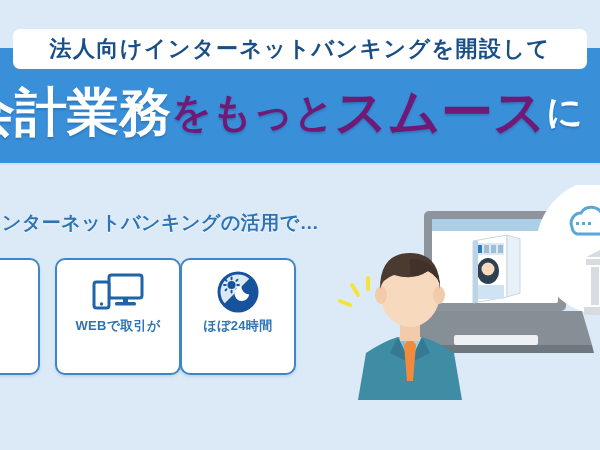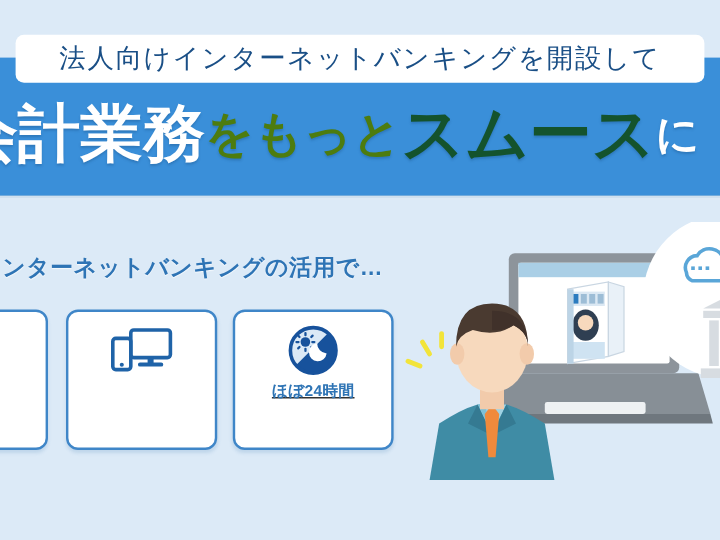--- a/index.html
+++ b/index.html
@@ -51,21 +51,21 @@
     height: 40px;
     background: #ffffff;
     border-radius: 7px;
     display: flex;
     align-items: center;
     justify-content: center;
     box-sizing: border-box;
   }
   .hero-pill-text {
     font-size: 22px;
-    font-weight: normal;
+    font-weight: bold;
     color: #1a4f86;
     letter-spacing: 1.5px;
     line-height: 1;
     white-space: nowrap;
   }
 
   .hero-headline {
     position: absolute;
     left: 0;
     top: 78px;
@@ -75,22 +75,22 @@
     align-items: center;
     justify-content: center;
     white-space: nowrap;
   }
   .hl-seg {
     font-weight: bold;
     line-height: 1;
     text-shadow: 0 2px 2px rgba(20,70,120,.30);
   }
   .hl-white-lg { font-size: 52px; color: #ffffff; letter-spacing: 0px; }
-  .hl-white-md { font-size: 40px; color: #4d7c0f; letter-spacing: 0px; }
-  .hl-yellow   { font-size: 52px; color: #14532d; letter-spacing: 0px; }
+  .hl-white-md { font-size: 40px; color: #701a75; letter-spacing: 0px; }
+  .hl-yellow   { font-size: 52px; color: #701a75; letter-spacing: 0px; }
   .hl-white-sm { font-size: 36px; color: #ffffff; }
   .hl-bang     { font-size: 52px; color: #ffffff; margin-left: 2px; }
 
   
   .subtitle {
     position: absolute;
     left: -18px;
     top: 210px;
     font-size: 19px;
     font-weight: bold;
@@ -111,21 +111,21 @@
     box-sizing: border-box;
     box-shadow: 0 2px 3px rgba(60,120,175,.18);
     display: flex;
     flex-direction: column;
     align-items: center;
     justify-content: flex-start;
     overflow: hidden;
   }
   .card-0 { left: -86px; width: 126px; }
   .card-1 { left:  55px; width: 126px; }
-  .card-2 { left: 194px; width: 134px; text-decoration: underline; }
+  .card-2 { left: 180px; width: 116px; }
 
   .card-icon {
     margin-top: 10px;
     height: 44px;
     display: flex;
     align-items: center;
     justify-content: center;
   }
   .card-label {
     margin-top: 4px;
@@ -180,20 +180,21 @@
 
         <rect x="19" y="4" width="33" height="23" rx="2.5" fill="none" stroke="#1f63a8" stroke-width="3"></rect>
         <rect x="33" y="27" width="5" height="5" fill="#1f63a8"></rect>
         <rect x="25" y="31" width="21" height="3.5" rx="1.6" fill="#1f63a8"></rect>
 
         <rect x="4" y="11" width="15" height="26" rx="2.5" fill="#ffffff" stroke="#1f63a8" stroke-width="3"></rect>
         <circle cx="11.5" cy="33" r="1.7" fill="#1f63a8"></circle>
       </svg>
     </div>
     <div class="card-label">
+      <div>WEBで取引が</div>
     </div>
   </div>
 
   <div class="card card-2">
     <div class="card-icon">
       <svg width="44" height="44" viewBox="0 0 44 44" aria-hidden="true">
         <defs>
           <clipPath id="dncircle">
               <circle cx="22" cy="22" r="19"></circle>
             </clipPath>

